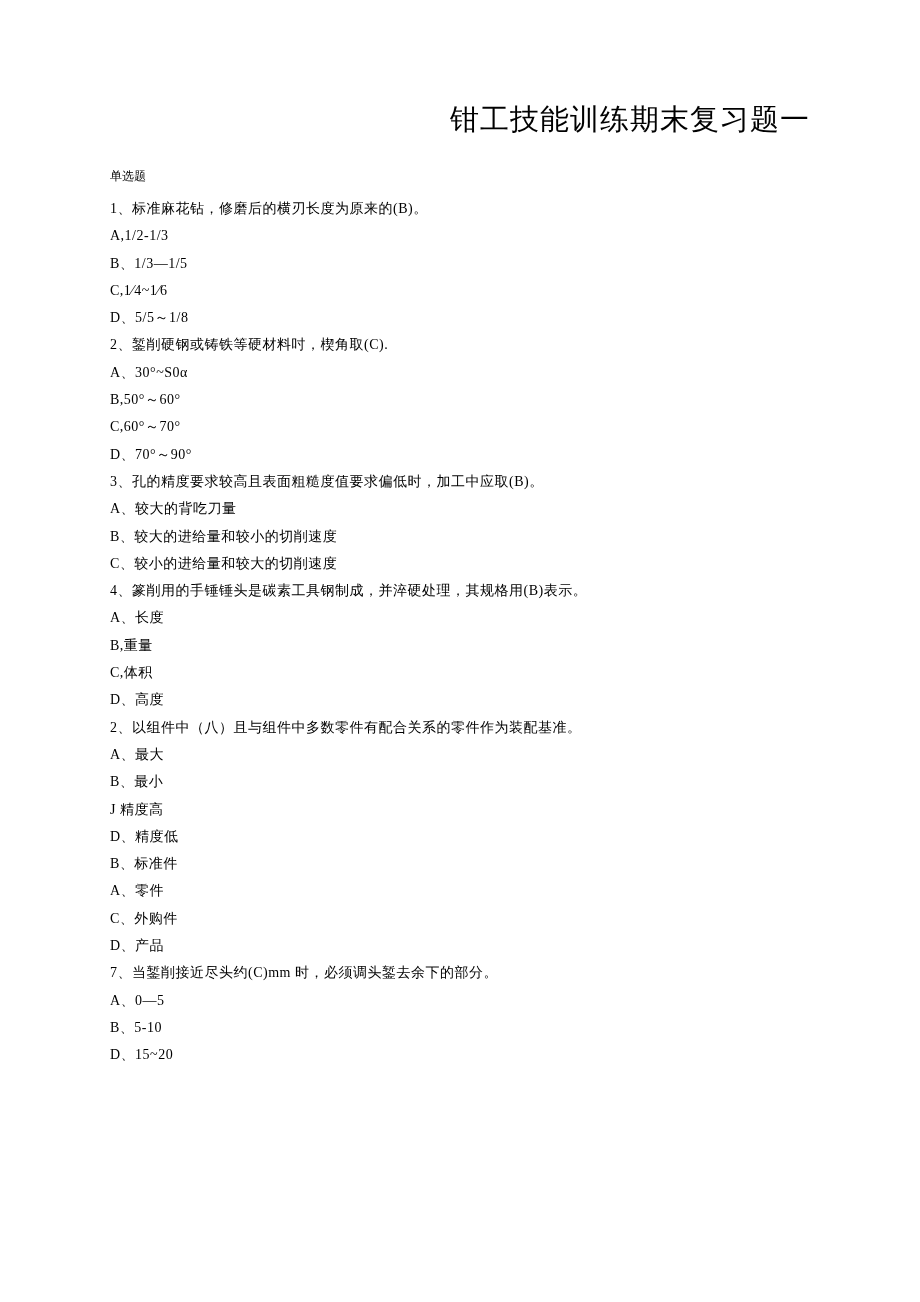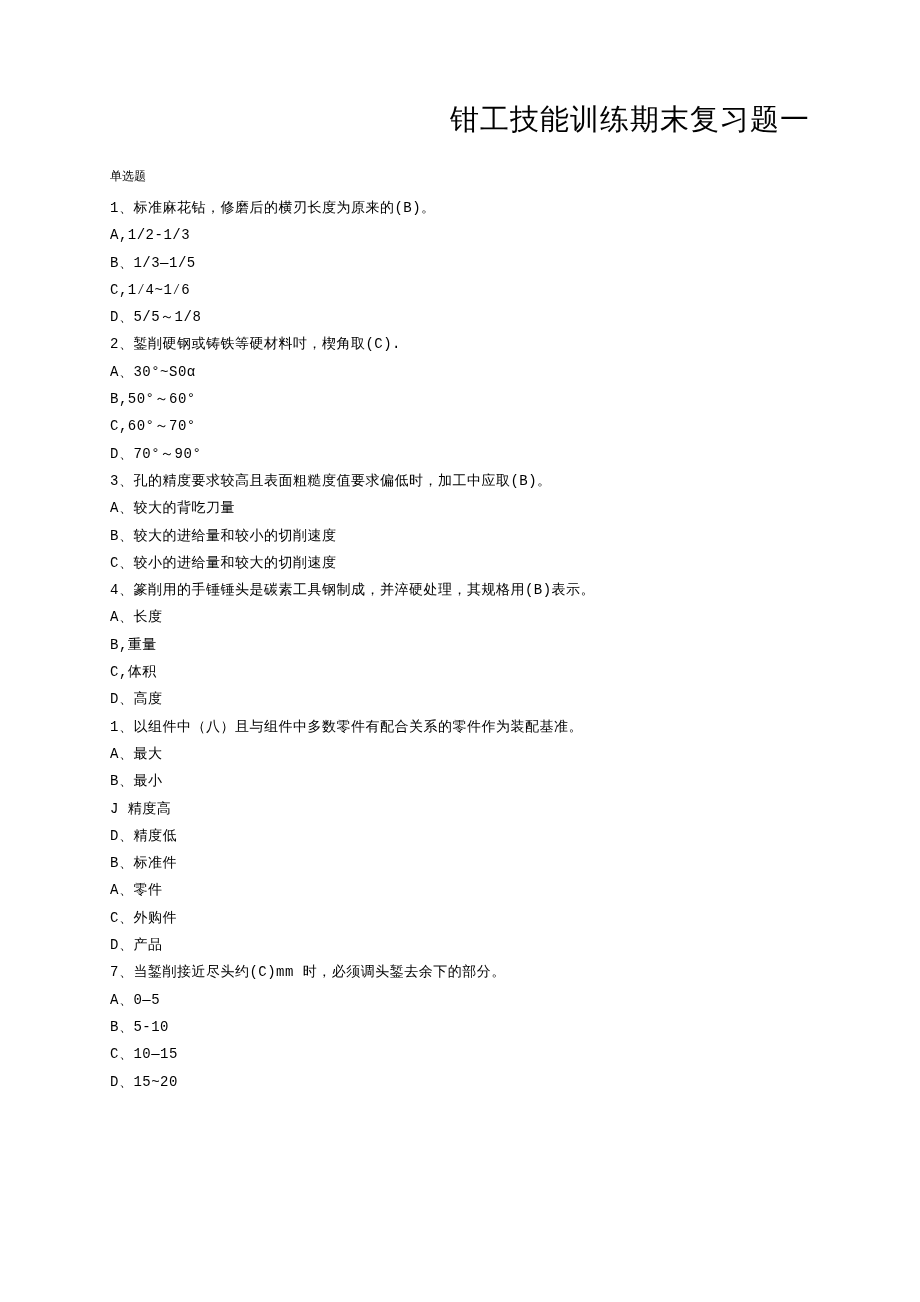--- a/index.html
+++ b/index.html
@@ -21,21 +21,20 @@
       letter-spacing: 1px;
     }
     .section-label {
       font-size: 12px;
       margin-bottom: 10px;
     }
     .line {
       font-size: 14px;
       line-height: 1.95;
       letter-spacing: 0.5px;
-      font-family: Liberation Mono, monospace;
     }
   </style>
 </head>
 <body>
 
 <h1 class="title">钳工技能训练期末复习题一</h1>
 <div class="section-label">单选题</div>
 <div id="lines-container">
     <div class="line">1、标准麻花钻，修磨后的横刃长度为原来的(B)。</div>
     <div class="line">A,1/2-1/3</div>
@@ -49,27 +48,26 @@
     <div class="line">D、70°～90°</div>
     <div class="line">3、孔的精度要求较高且表面粗糙度值要求偏低时，加工中应取(B)。</div>
     <div class="line">A、较大的背吃刀量</div>
     <div class="line">B、较大的进给量和较小的切削速度</div>
     <div class="line">C、较小的进给量和较大的切削速度</div>
     <div class="line">4、篆削用的手锤锤头是碳素工具钢制成，并淬硬处理，其规格用(B)表示。</div>
     <div class="line">A、长度</div>
     <div class="line">B,重量</div>
     <div class="line">C,体积</div>
     <div class="line">D、高度</div>
-    <div class="line">1、以组件中（八）且与组件中多数零件有配合关系的零件作为装配基准。</div>
+    <div class="line">2、以组件中（八）且与组件中多数零件有配合关系的零件作为装配基准。</div>
     <div class="line">A、最大</div>
     <div class="line">B、最小</div>
     <div class="line">J 精度高</div>
     <div class="line">D、精度低</div>
     <div class="line">B、标准件</div>
     <div class="line">A、零件</div>
     <div class="line">C、外购件</div>
     <div class="line">D、产品</div>
     <div class="line">7、当錾削接近尽头约(C)mm 时，必须调头錾去余下的部分。</div>
     <div class="line">A、0—5</div>
     <div class="line">B、5-10</div>
-    <div class="line">C、10—15</div>
     <div class="line">D、15~20</div>
   </div>
 
 </body></html>

